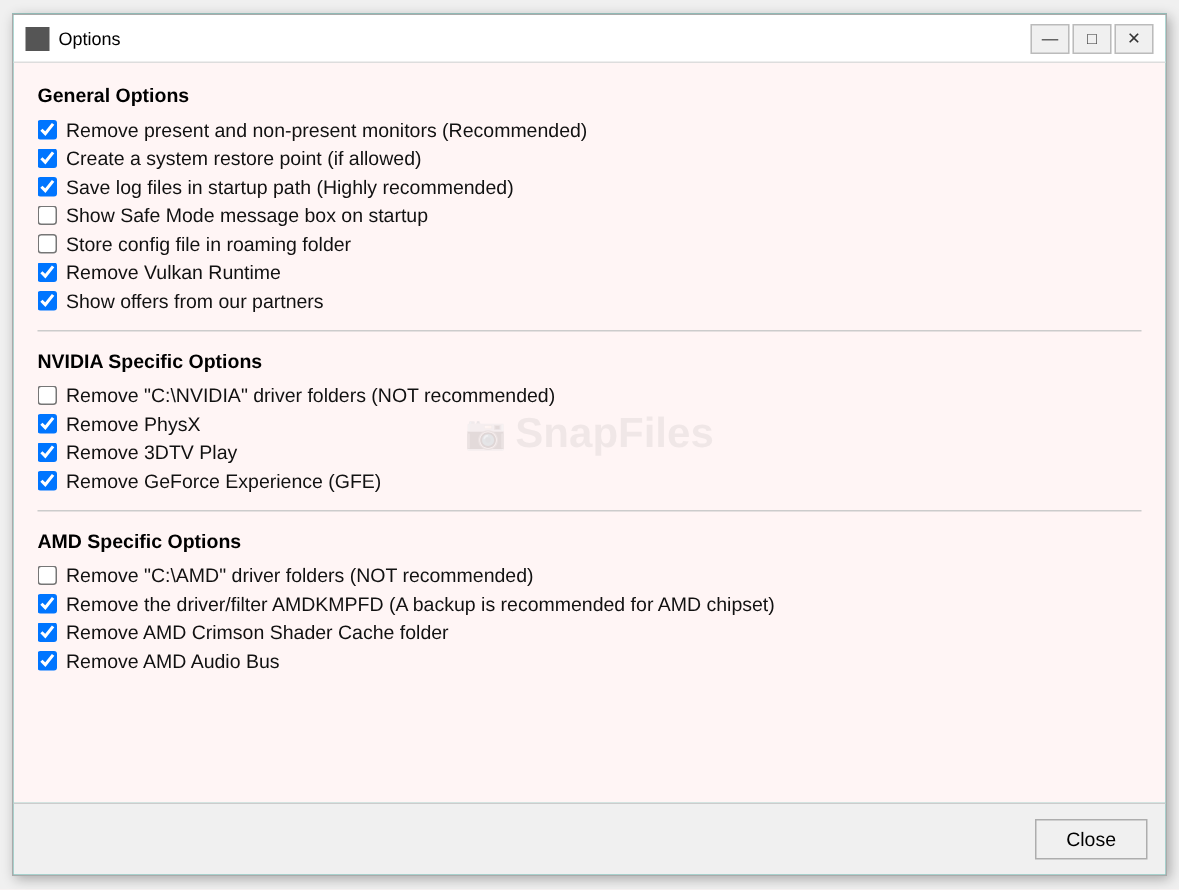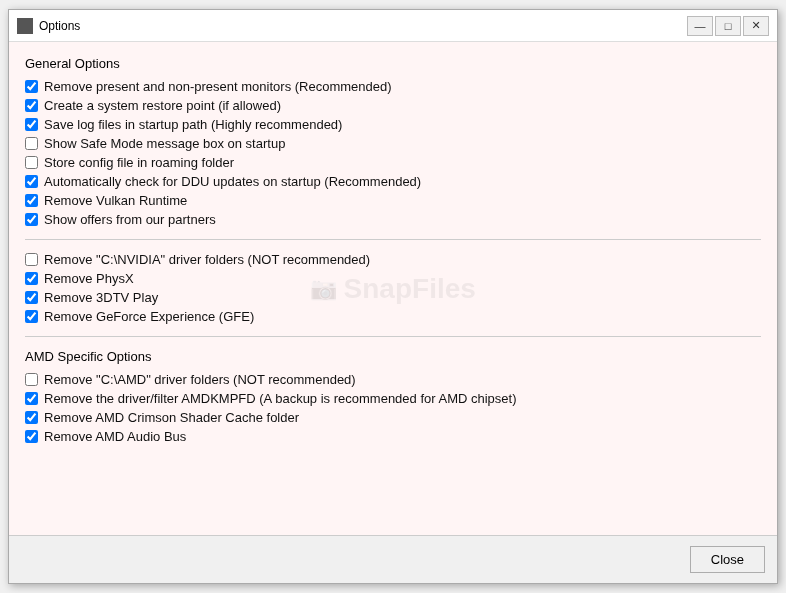--- a/index.html
+++ b/index.html
@@ -87,21 +87,21 @@
       font-weight: bold;
       color: #888;
       pointer-events: none;
       white-space: nowrap;
       display: flex;
       align-items: center;
       gap: 6px;
     }
 
     .section-title {
-      font-weight: normal;
+      font-weight: bold;
       font-size: 13px;
       margin-bottom: 8px;
     }
 
     .section-divider {
       border: none;
       border-top: 1px solid #ccc;
       margin: 12px 0;
     }
 
@@ -189,36 +189,33 @@
           <div class="option-row">
             <input type="checkbox" style="">
             <label class="option-label">Show Safe Mode message box on startup</label>
           </div>
           <div class="option-row">
             <input type="checkbox" style="">
             <label class="option-label">Store config file in roaming folder</label>
           </div>
           <div class="option-row">
             <input type="checkbox" checked="" style="">
-            <label class="option-label">Automatically check for DDU updates on startup (Recommended)</label>
-          </div>
-          <div class="option-row">
-            <input type="checkbox" checked="" style="">
             <label class="option-label">Remove Vulkan Runtime</label>
           </div>
           <div class="option-row">
             <input type="checkbox" checked="" style="">
             <label class="option-label">Show offers from our partners</label>
           </div>
         </div>
     </div>
 
     <hr class="section-divider">
 
     <div>
+      <div class="section-title">NVIDIA Specific Options</div>
       <div id="nvidia-list">
           <div class="option-row">
             <input type="checkbox" style="">
             <label class="option-label">Remove "C:\NVIDIA" driver folders (NOT recommended)</label>
           </div>
           <div class="option-row">
             <input type="checkbox" checked="" style="">
             <label class="option-label">Remove PhysX</label>
           </div>
           <div class="option-row">

